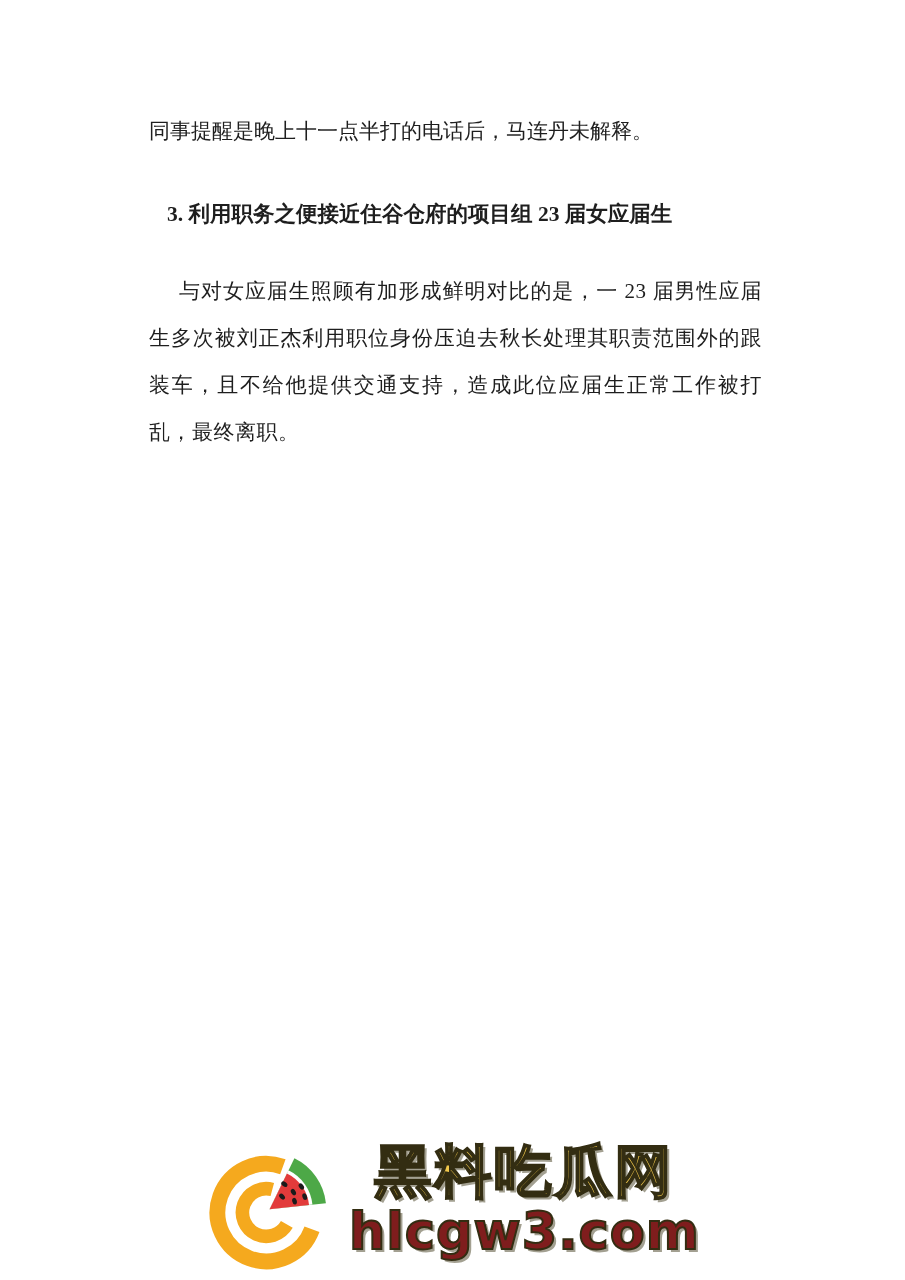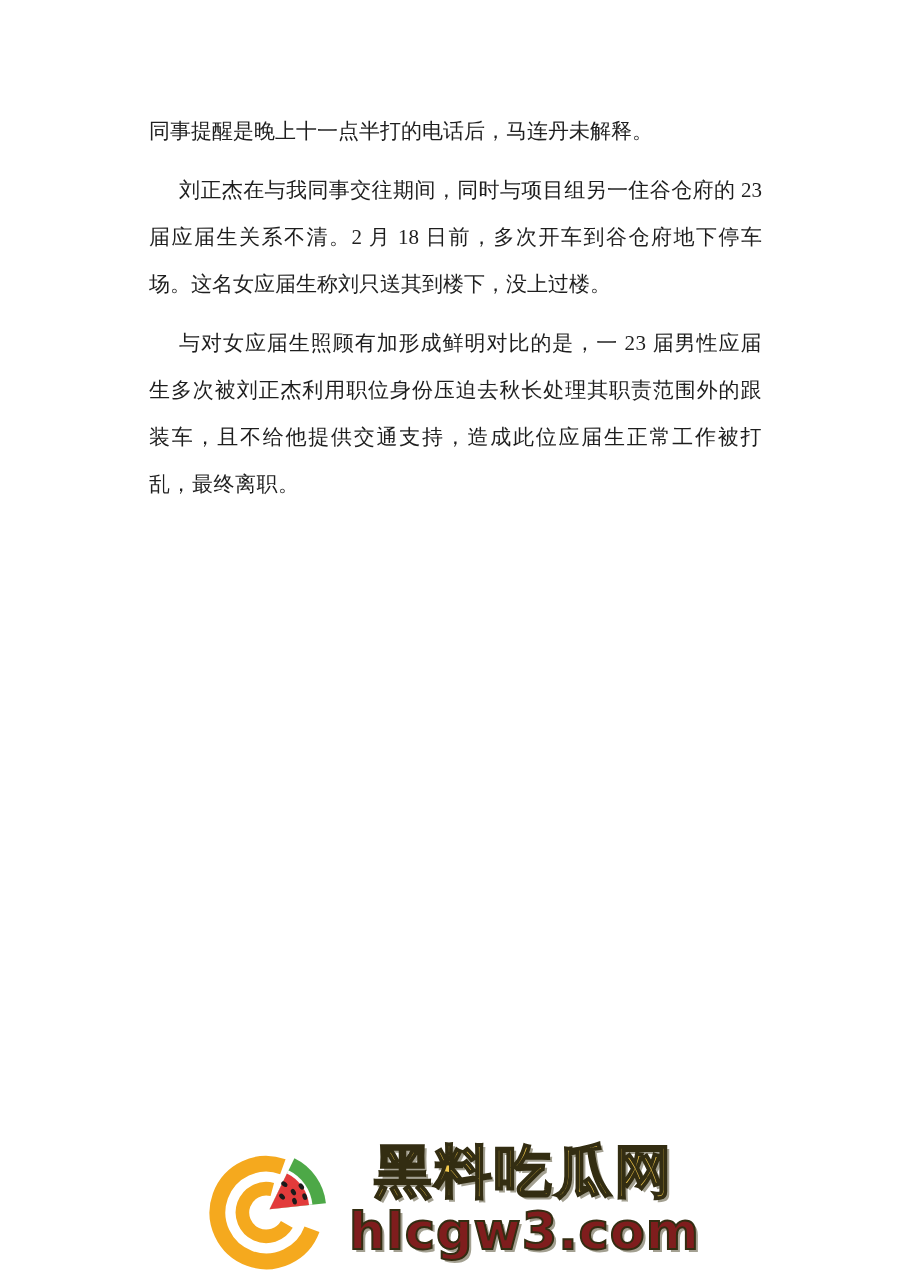--- a/index.html
+++ b/index.html
@@ -46,22 +46,22 @@
   }
 </style>
 </head>
 <body>
 
 <div class="page">
 
   <div class="doc">
     <p class="body-text first">同事提醒是晚上十一点半打的电话后，马连丹未解释。</p>
 
+    <h3 class="heading">3. 利用职务之便接近住谷仓府的项目组 23 届女应届生</h3>
 
-    <p class="body-text after-heading">刘正杰在与我同事交往期间，同时与项目组另一住谷仓府的 23 届应届生关系不清。2 月 18 日前，多次开车到谷仓府地下停车场。这名女应届生称刘只送其到楼下，没上过楼。</p>
 
     <p class="body-text emphasis">与对女应届生照顾有加形成鲜明对比的是，一 23 届男性应届生多次被刘正杰利用职位身份压迫去秋长处理其职责范围外的跟装车，且不给他提供交通支持，造成此位应届生正常工作被打乱，最终离职。</p>
 
 
 
   </div>
 
   <div class="watermark">
     <svg class="logo-icon" viewBox="0 0 120 120" xmlns="http://www.w3.org/2000/svg">
 

